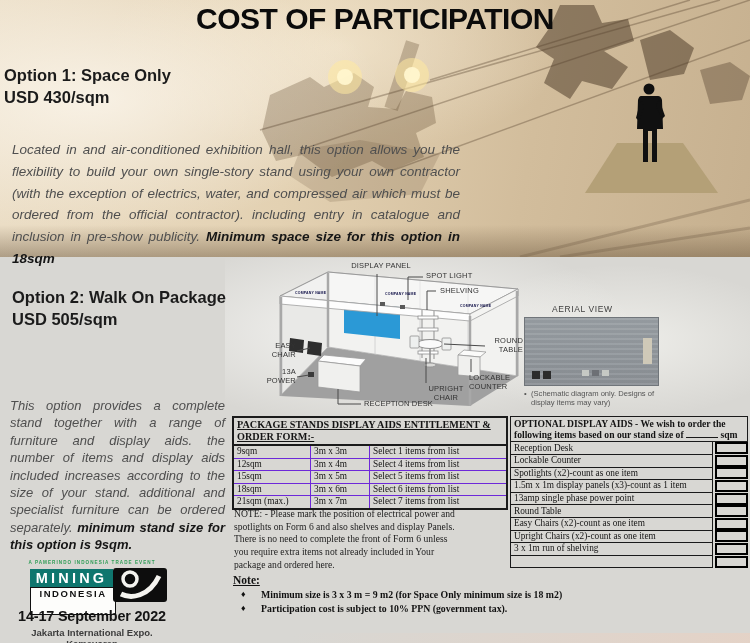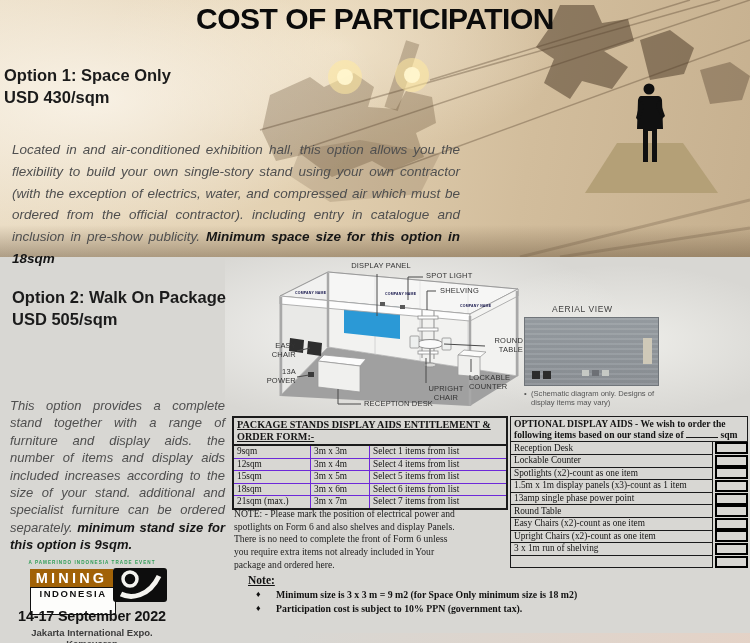--- a/index.html
+++ b/index.html
@@ -39,29 +39,29 @@
   .pkg-table td{border:1px solid #6d28d9;font-size:9.3px;line-height:11.6px;padding:0 3px;}
   .pkg-table td.c1{width:70px;} .pkg-table td.c2{width:52px;}
   .pkg-note{position:absolute;left:234px;top:508px;width:226px;font-family:Liberation Serif, serif;font-size:9.6px;line-height:12.7px;color:#222;}
   .opt-table{position:absolute;left:510px;top:416px;width:238px;border-collapse:collapse;font-family:"Liberation Serif",serif;color:#141414;}
   .opt-table th{border:1.5px solid #1a1a1a;font-size:9.6px;line-height:11.2px;font-weight:bold;text-align:left;padding:1px 3px;margin-top:28px;}
   .opt-table td.item{border:1.5px solid #1a1a1a;font-size:9.3px;height:11.6px;line-height:11px;padding:0 3px;}
   .opt-table td.box{border:none;width:33px;padding:0 0 0 2px;}
   .cbx{border:2px solid #000;height:8px;}
   .blank{display:inline-block;width:32px;border-bottom:1px solid #1a1a1a;height:8px;}
   
-  .bnote{position:absolute;left:248px;top:574px;width:500px;font-family:"Liberation Serif",serif;color:#111;}
+  .bnote{position:absolute;left:233px;top:574px;width:500px;font-family:"Liberation Serif",serif;color:#111;}
   .bnote-h{font-size:11.5px;font-weight:bold;text-decoration:underline;margin-bottom:2px;}
   .bnote-li{font-size:9.8px;font-weight:bold;line-height:13.6px;padding-left:28px;position:relative;}
   .bnote-li::before{content:"\2666";position:absolute;left:8px;font-size:9px;}
   
   .logo{position:absolute;left:6px;top:560px;width:172px;}
   .logo-tagline{font-size:4.6px;color:#2d9c55;letter-spacing:1.05px;font-weight:bold;text-align:center;}
   .logo-row{position:relative;height:37px;margin-top:1px;}
-  .logo-mining{position:absolute;left:24px;top:3px;width:83px;height:28px;background:#a16207;color:#fff;font-weight:bold;font-size:14.5px;letter-spacing:3.2px;text-align:center;line-height:19px;}
+  .logo-mining{position:absolute;left:24px;top:3px;width:83px;height:28px;background:#0f766e;color:#fff;font-weight:bold;font-size:14.5px;letter-spacing:3.2px;text-align:center;line-height:19px;}
   .logo-indonesia{position:absolute;left:24px;top:21px;width:86px;height:28px;background:#fdfdfb;border:1.5px solid #101010;color:#101010;font-weight:bold;font-size:9.5px;letter-spacing:1.6px;text-align:center;line-height:11px;box-sizing:border-box;}
   .logo-icon{position:absolute;left:107px;top:2px;width:54px;height:34px;}
   .logo-date{margin-top:4px;font-size:15.5px;font-weight:bold;color:#141414;text-align:center;letter-spacing:-.2px;transform:scaleX(.93);}
   .logo-venue{font-size:9.5px;font-weight:bold;color:#3c3c3c;text-align:center;line-height:11px;margin-top:2px;}
 </style>
 </head>
 <body>
 
 <div class="page">
 

